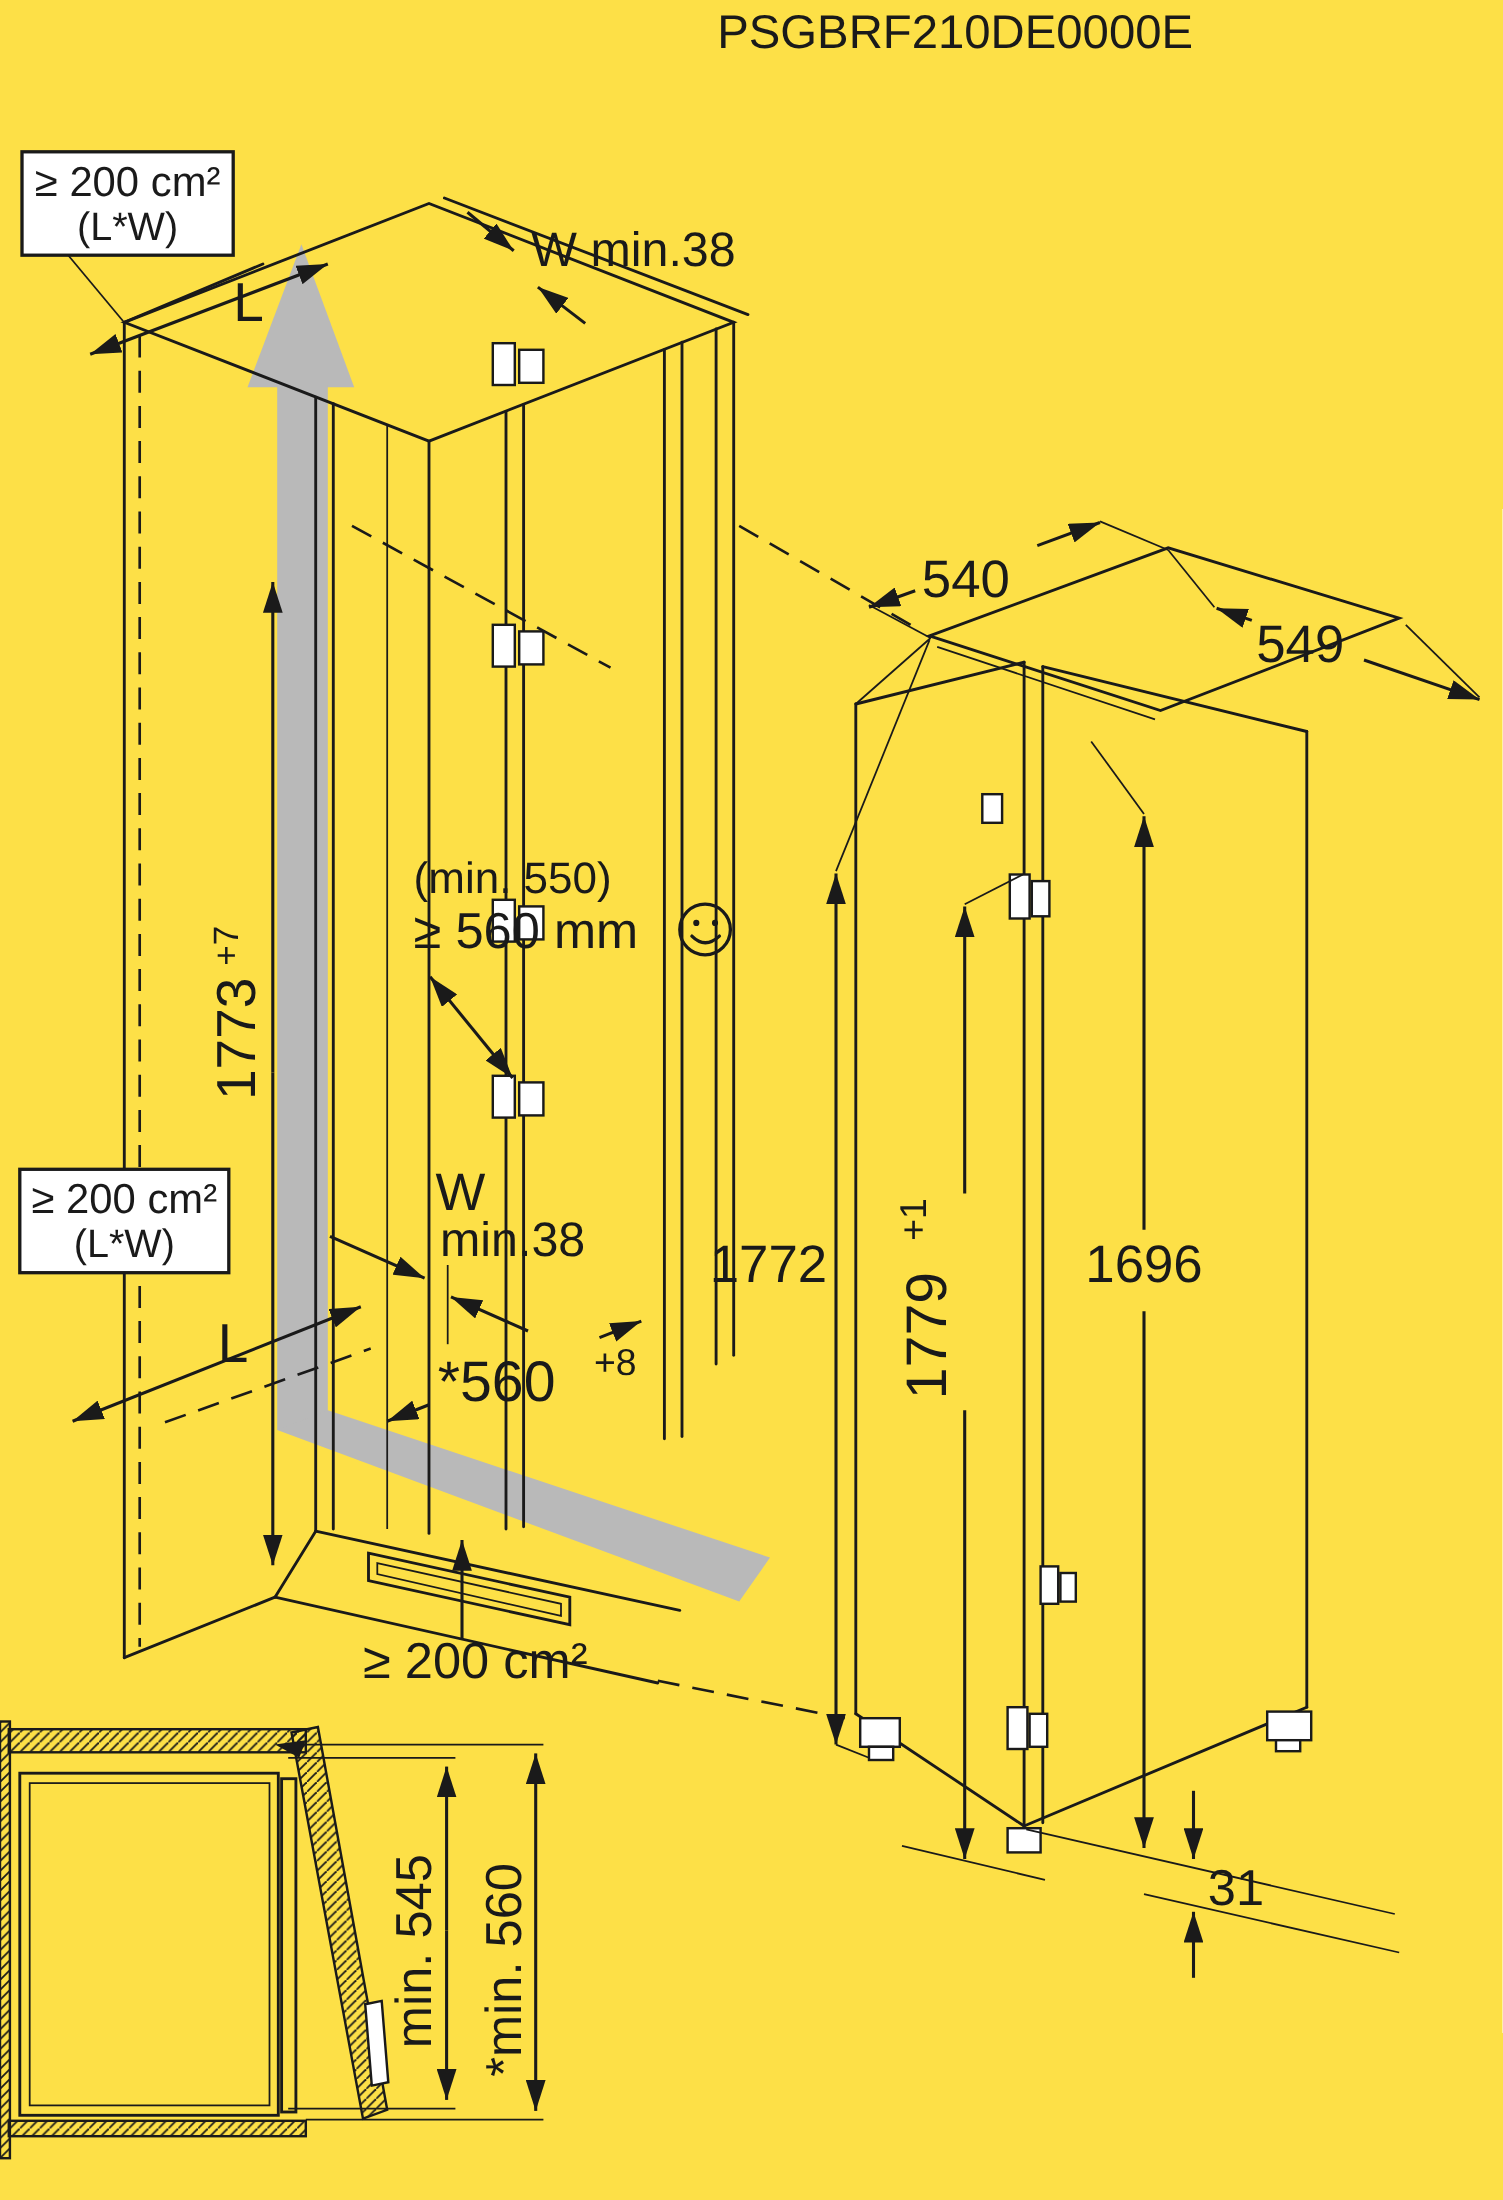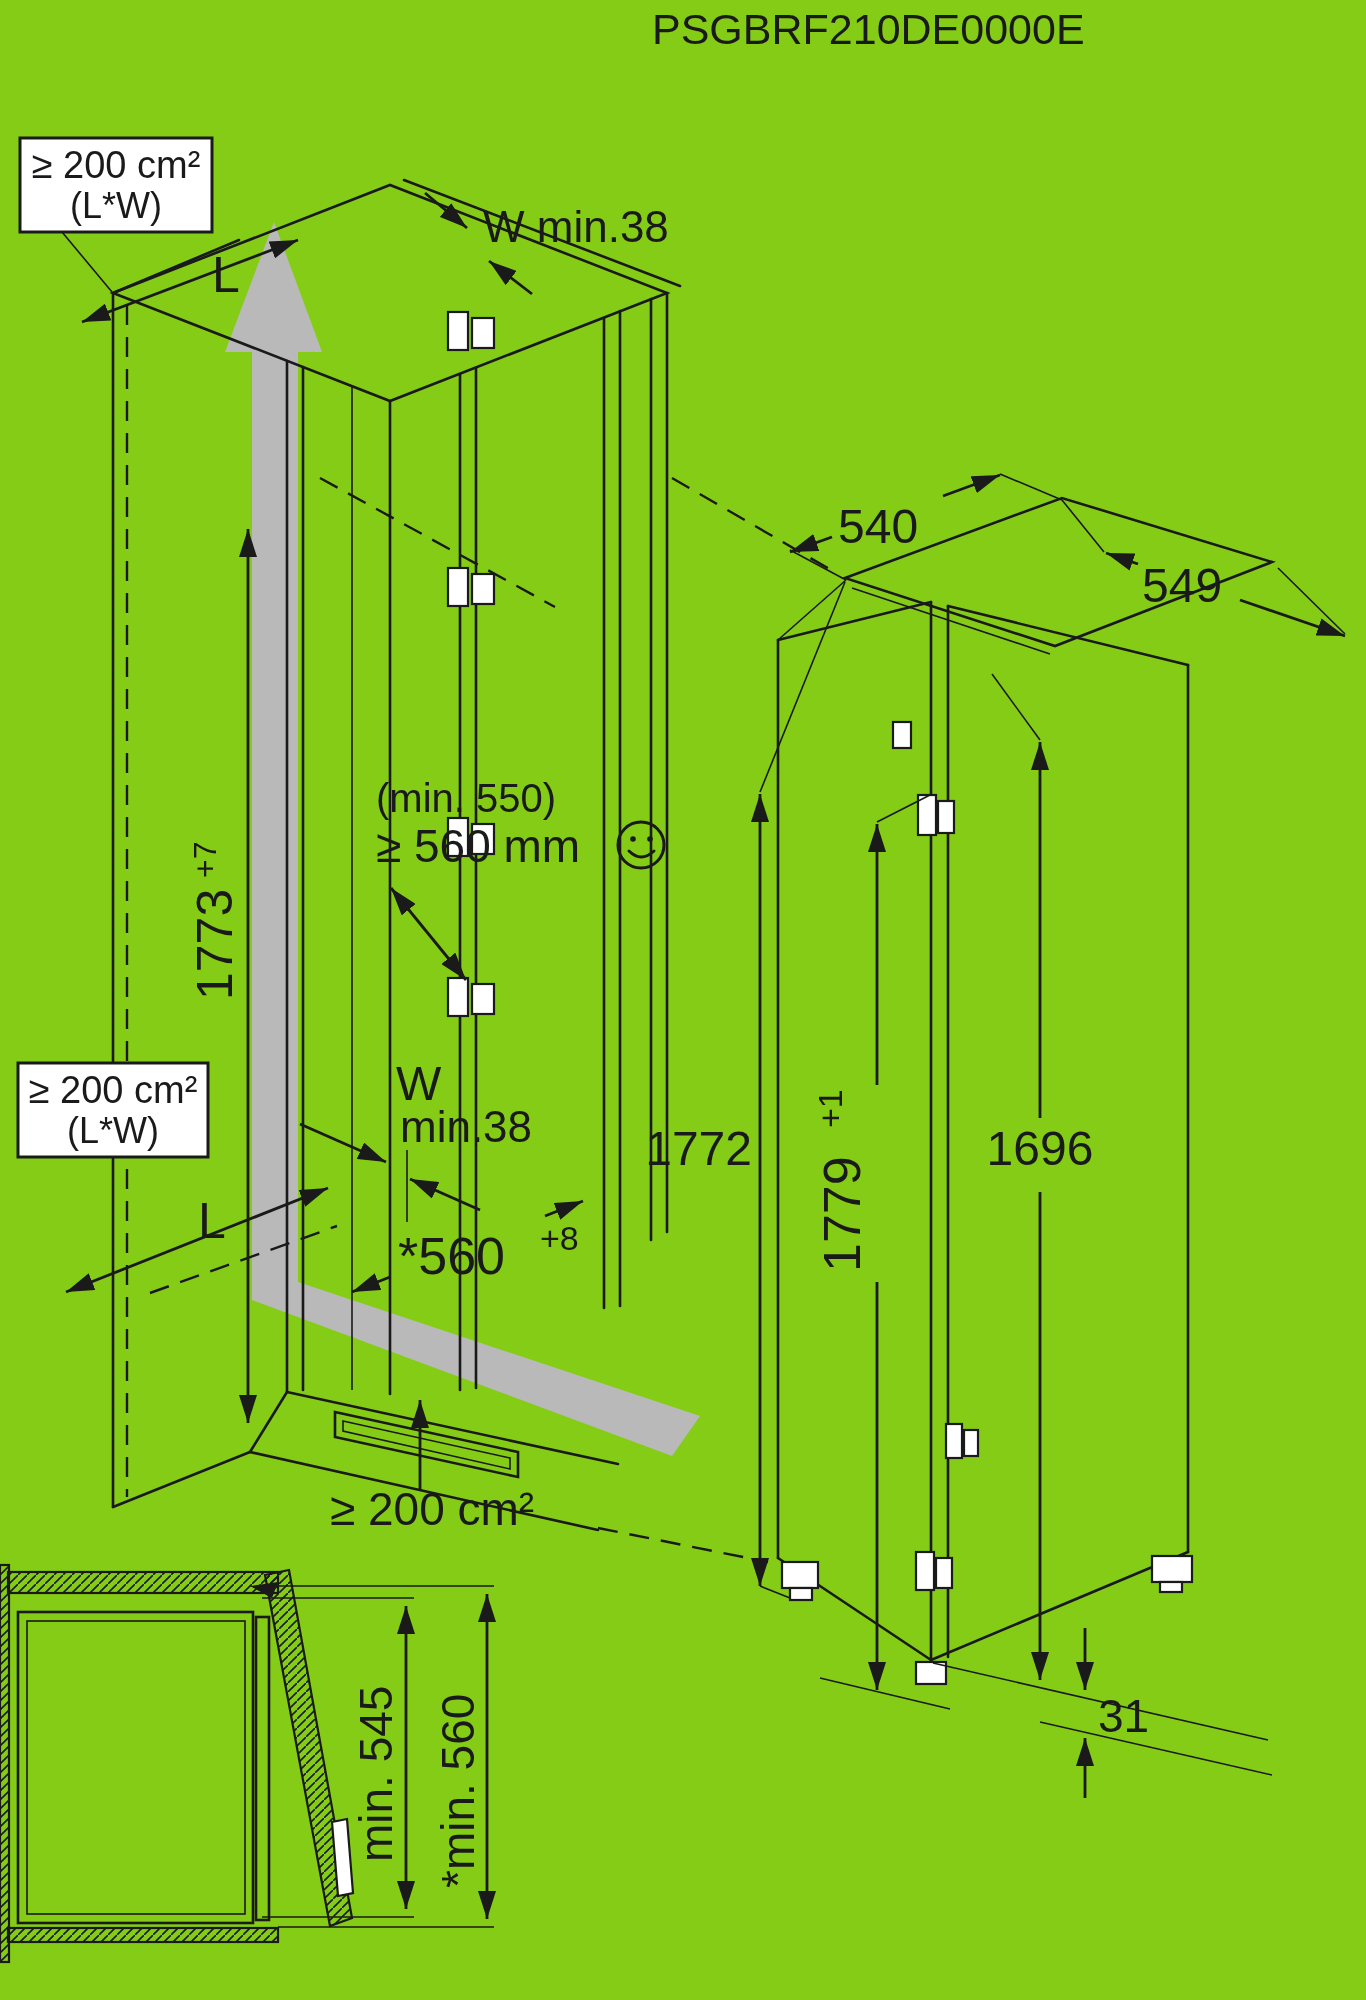--- a/index.html
+++ b/index.html
@@ -1,16 +1,16 @@
 <!DOCTYPE html>
 <html><head>
 <meta charset="utf-8">
 <style>
   html,body{margin:0;padding:0;background:#ffffff;}
-  .stage{position:relative;width:1366px;height:2000px;background:#84cc16;overflow:hidden;}
+  .stage{position:relative;width:1366px;height:2000px;background:#fde047;overflow:hidden;}
   svg{position:absolute;left:0;top:0;}
   text{font-family:"Liberation Sans","DejaVu Sans",sans-serif;fill:#1a1a1a;}
   .ln{stroke:#1a1a1a;stroke-width:2.6;fill:none;stroke-linecap:round;}
   .ln-thin{stroke:#1a1a1a;stroke-width:1.6;fill:none;}
   .ln-dash{stroke:#1a1a1a;stroke-width:2.4;fill:none;stroke-dasharray:20 12;}
   .dim{stroke:#1a1a1a;stroke-width:2.8;fill:none;}
   .boxed{fill:#ffffff;stroke:#1a1a1a;stroke-width:3;}
   .hatched{fill:url(#hatch);stroke:#1a1a1a;stroke-width:2.2;}
   .part{fill:#ffffff;stroke:#1a1a1a;stroke-width:2.2;}
 </style>

